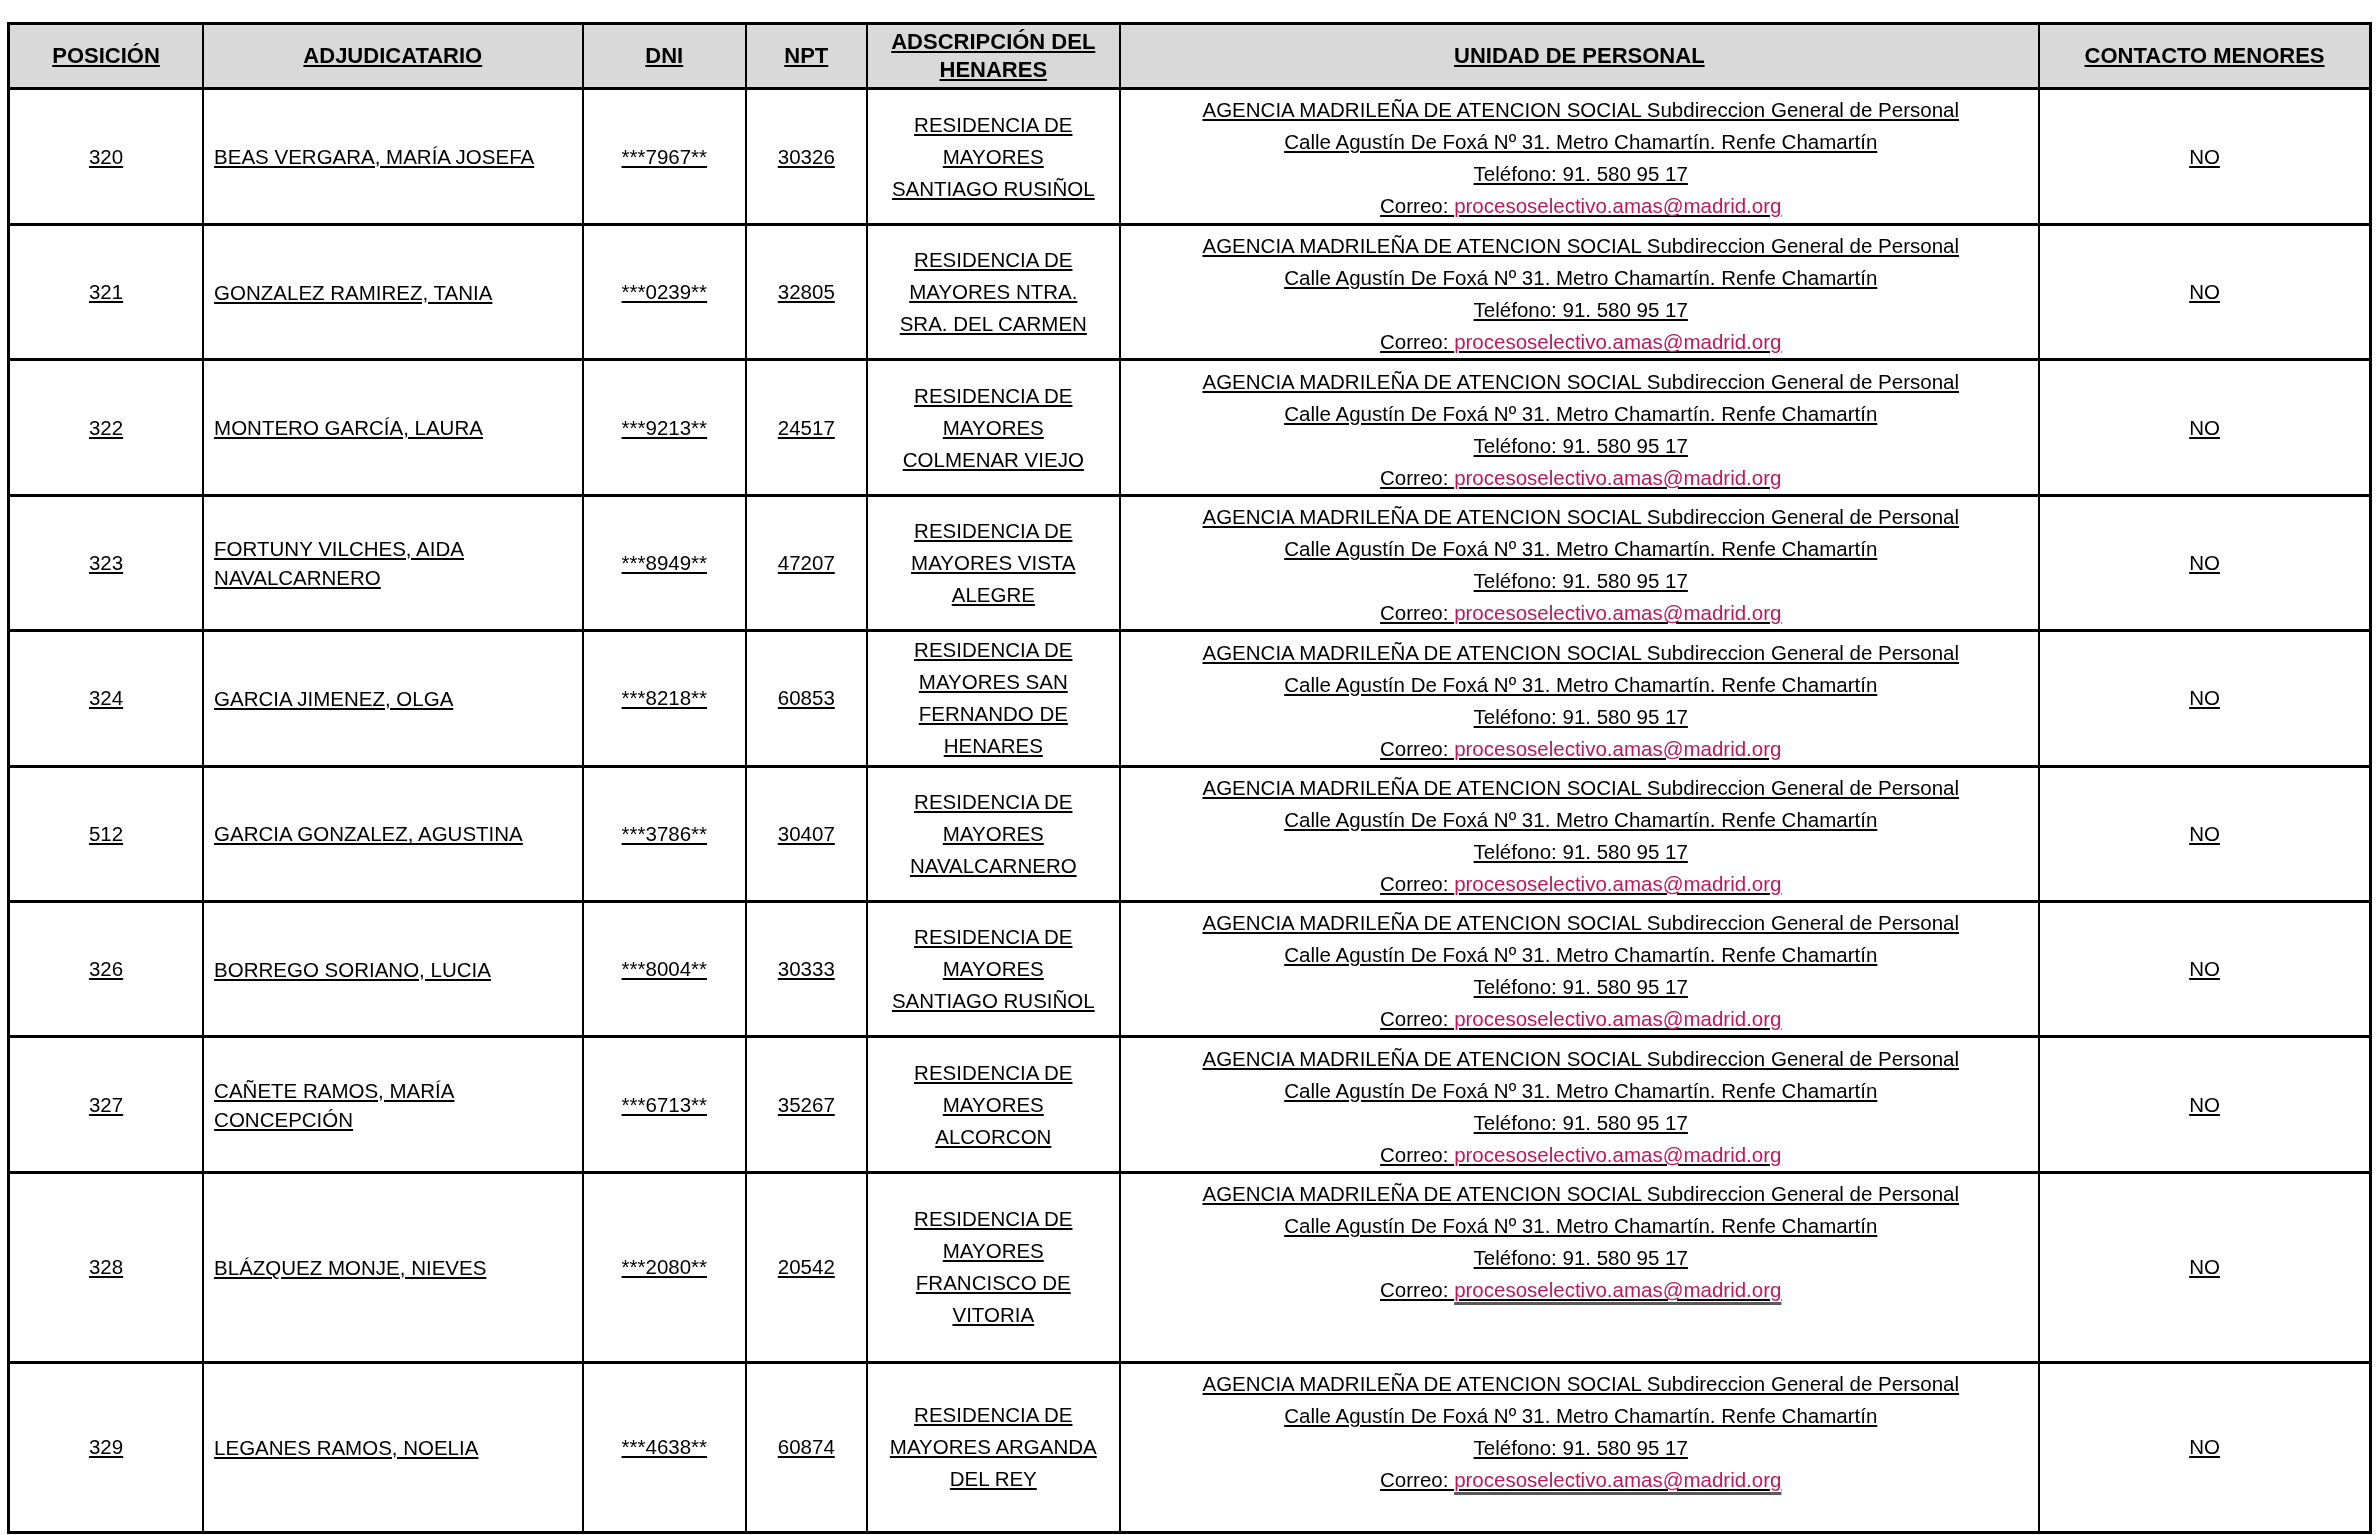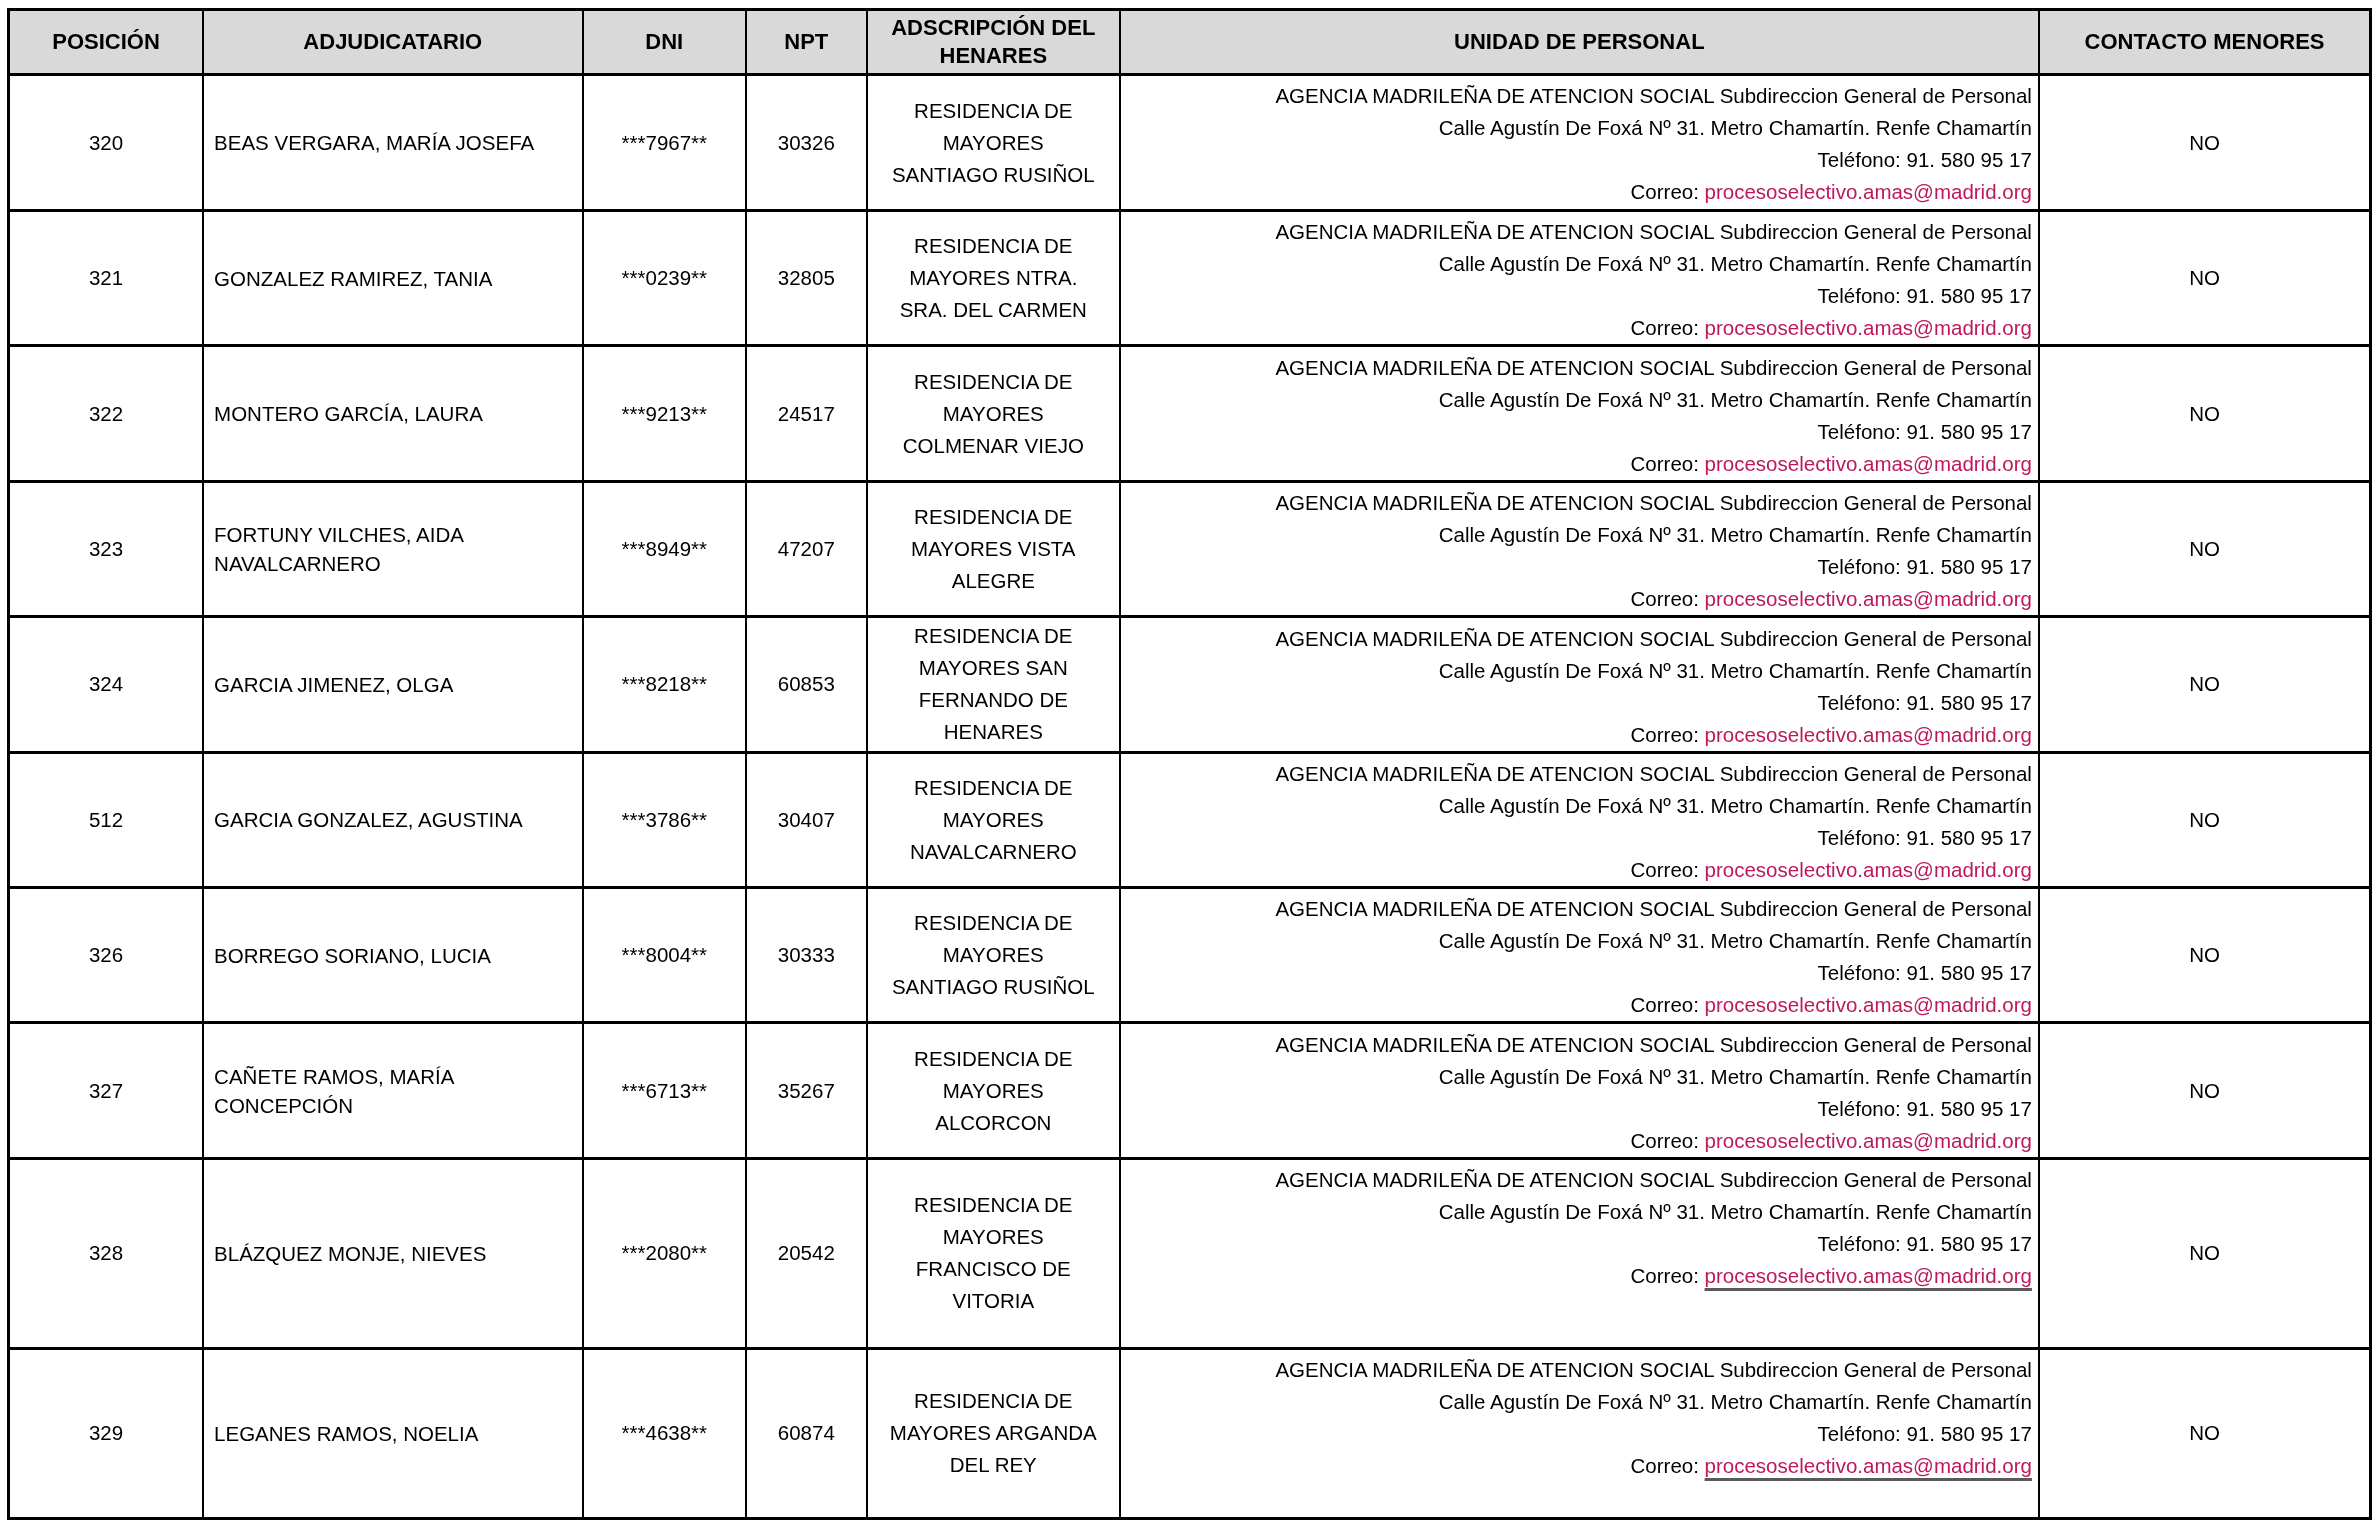--- a/index.html
+++ b/index.html
@@ -12,25 +12,26 @@
     width: 2377px;
     height: 1535px;
     background: #ffffff;
     font-family: "Liberation Sans", sans-serif;
     color: #000000;
     overflow: hidden;
   }
   table.doc-table {
     position: absolute;
     left: 7.3px;
-    top: 8px;
+    top: 22px;
     width: 2361px;
     border-collapse: collapse;
     table-layout: fixed;
     border: 3.7px solid #000000;
+    text-decoration: underline;
   }
   th, td {
     border: 2.2px solid #000000;
     border-top-width: 3.7px;
     border-bottom-width: 3.7px;
     overflow: hidden;
     box-sizing: border-box;
   }
   thead tr { height: 65px; }
   thead th {
@@ -59,21 +60,21 @@
     white-space: pre-line;
   }
   .c-ads {
     text-align: center;
     vertical-align: middle;
     line-height: 32px;
     padding: 0 2.9px;
     white-space: pre-line;
   }
   .c-uni {
-    text-align: right;
+    text-align: center;
     vertical-align: top;
     padding: 4.4px 5.9px 0 8.8px;
   }
   .uline {
     line-height: 32px;
     white-space: nowrap;
   }
   .correo-email {
     color: #be185d;
   }

